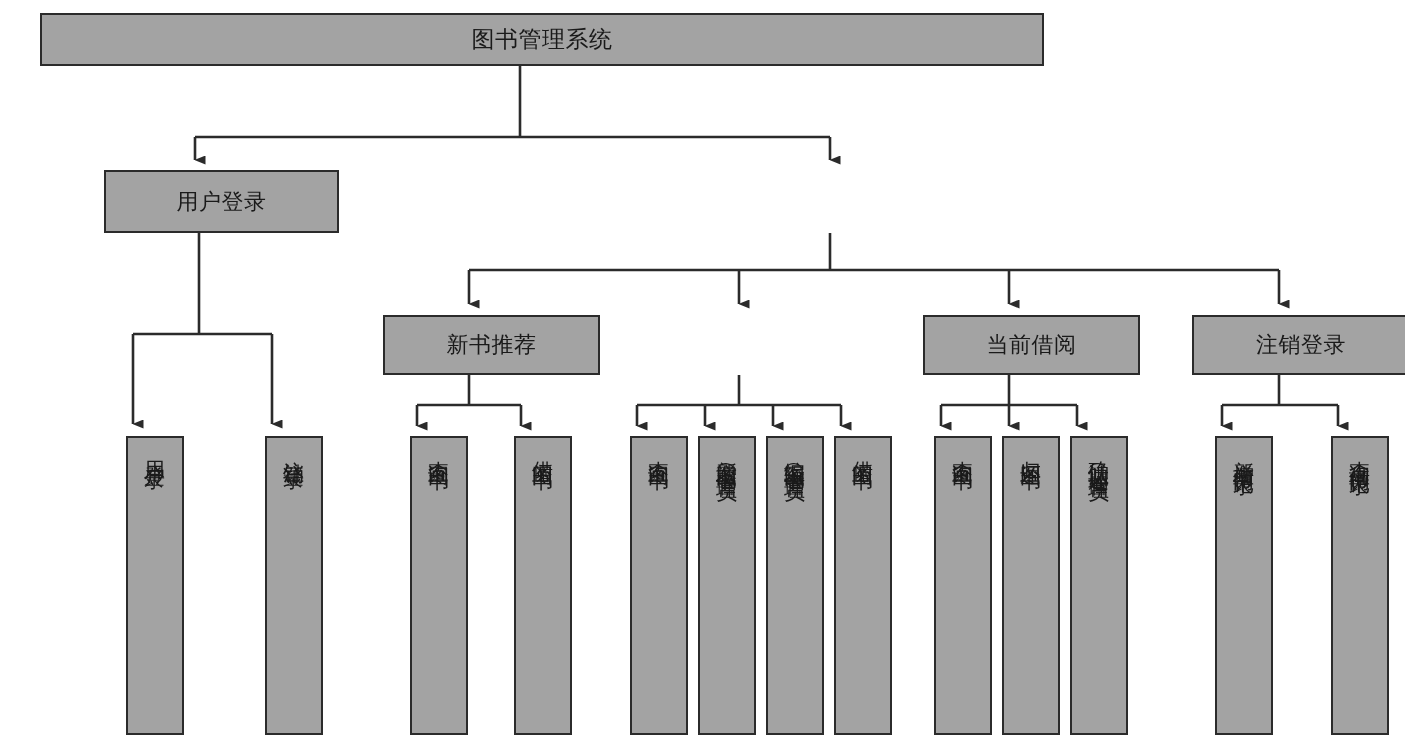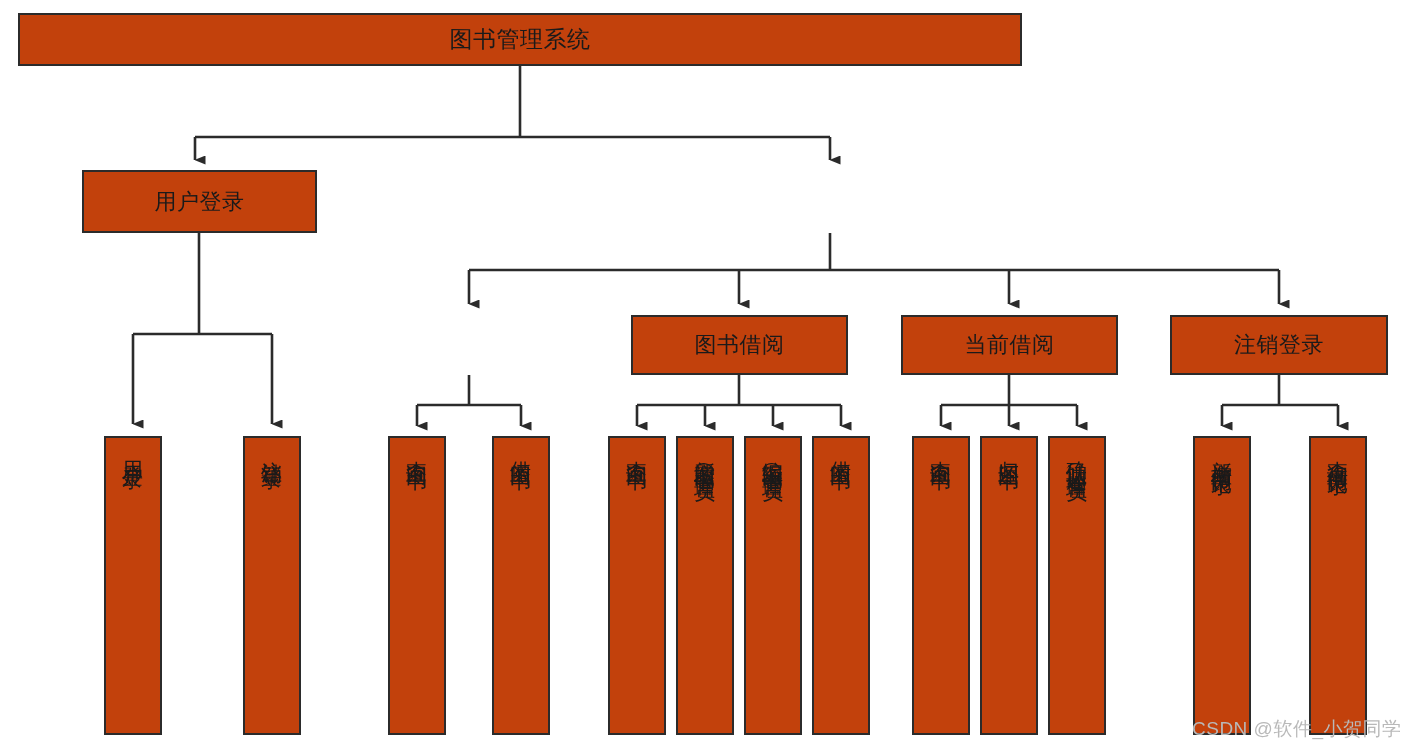--- a/index.html
+++ b/index.html
@@ -20,27 +20,28 @@
   #wires {
     position: absolute;
     left: 0;
     top: 0;
     width: 1405px;
     height: 747px;
   }
   .node {
     position: absolute;
     box-sizing: border-box;
-    background: #c2410c;
+    background: #a3a3a3;
     border: 2px solid #2b2b2b;
     display: flex;
     align-items: center;
     justify-content: center;
     color: #1a1a1a;
     z-index: 2;
+    margin-left: 22px;
   }
   .node-label {
     display: block;
     line-height: 1.05;
     letter-spacing: 0.5px;
     white-space: pre;
   }
   
   .node.horiz .node-label {
     font-size: 22px;
@@ -130,22 +131,22 @@
   </svg>
 
   <div class="node horiz root" style="left:18px; top:13px; width:1004px; height:53px;">
     <span class="node-label">图书管理系统</span>
   </div>
 
   <div class="node horiz" style="left:82px; top:170px; width:235px; height:63px;">
     <span class="node-label">用户登录</span>
   </div>
 
-  <div class="node horiz" style="left:631px; top:315px; width:217px; height:60px;">
-    <span class="node-label">图书借阅</span>
+  <div class="node horiz" style="left:361px; top:315px; width:217px; height:60px;">
+    <span class="node-label">新书推荐</span>
   </div>
   <div class="node horiz" style="left:901px; top:315px; width:217px; height:60px;">
     <span class="node-label">当前借阅</span>
   </div>
   <div class="node horiz" style="left:1170px; top:315px; width:218px; height:60px;">
     <span class="node-label">注销登录</span>
   </div>
 
   <div class="node vert center" style="left:104px; top:436px; width:58px; height:299px;">
     <span class="node-label">用户登录</span>
@@ -184,15 +185,14 @@
     <span class="node-label">确认归还（管理员）</span>
   </div>
 
   <div class="node vert center" style="left:1193px; top:436px; width:58px; height:299px;">
     <span class="node-label">新增借阅记录</span>
   </div>
   <div class="node vert center" style="left:1309px; top:436px; width:58px; height:299px;">
     <span class="node-label">查询借阅记录</span>
   </div>
 
-  <div class="watermark" style="left:1192px; top:716px;">CSDN @软件_小贺同学</div>
 
 </div>
 
 </body></html>

